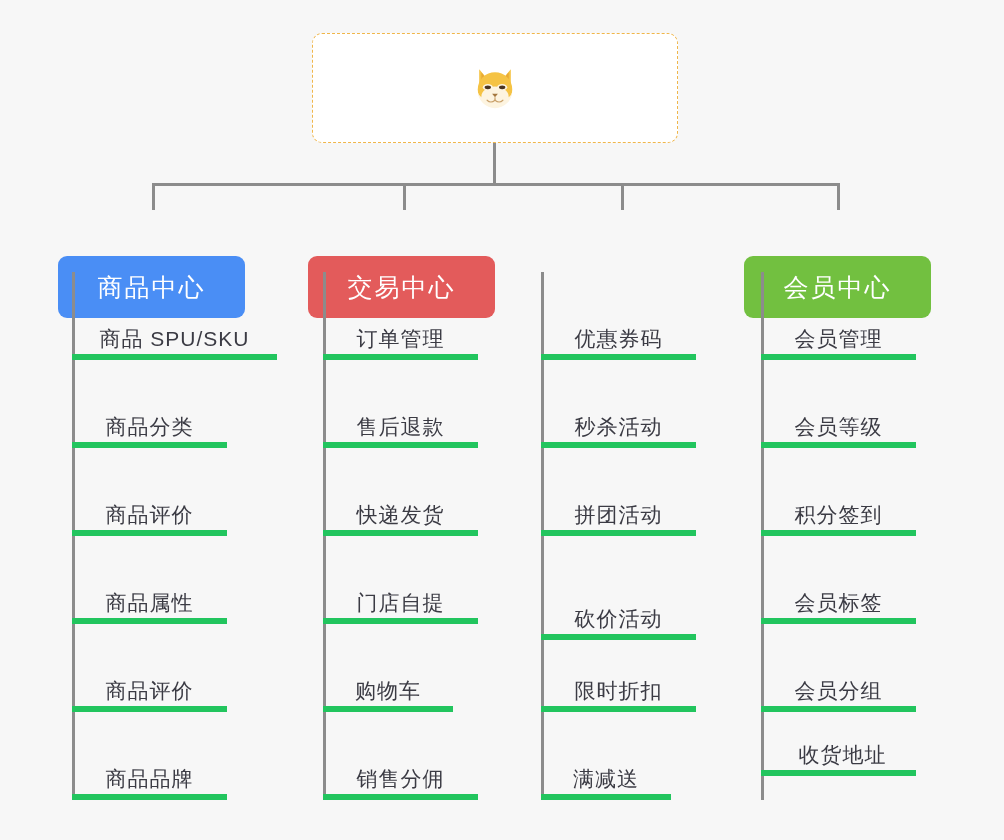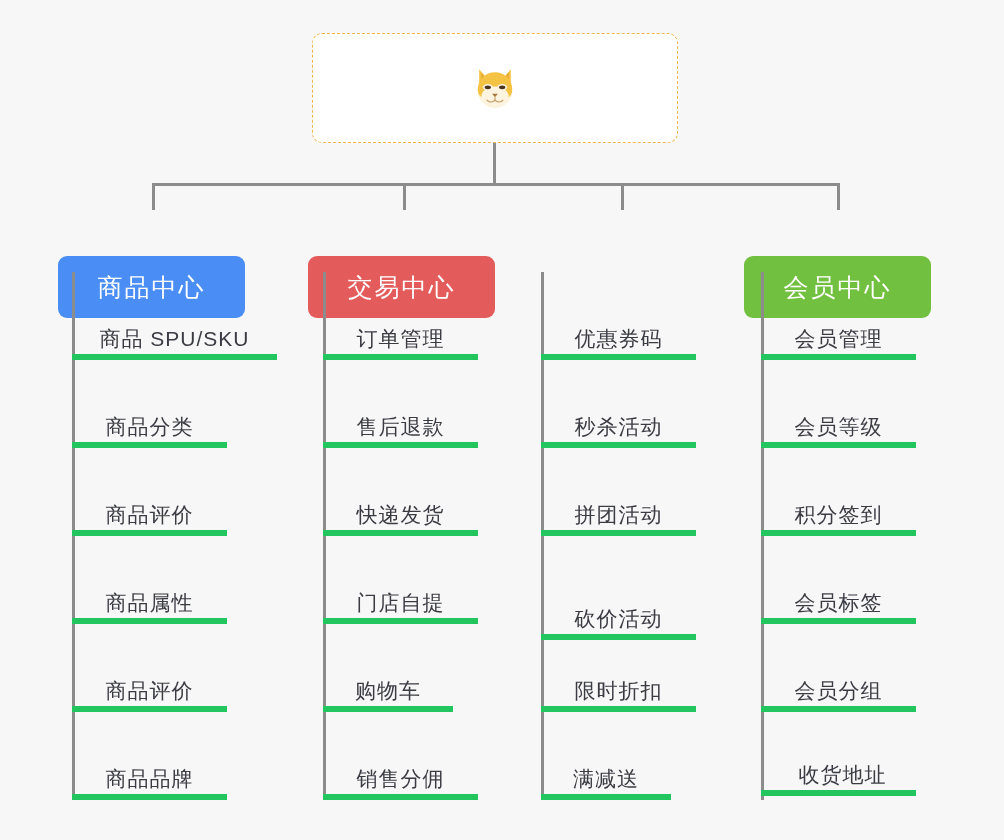--- a/index.html
+++ b/index.html
@@ -225,18 +225,18 @@
       </div>
     <div class="leaf" style="top:176px; width:155px;">
         <span class="leaf-label">积分签到</span>
       </div>
     <div class="leaf" style="top:264px; width:155px;">
         <span class="leaf-label">会员标签</span>
       </div>
     <div class="leaf" style="top:352px; width:155px;">
         <span class="leaf-label">会员分组</span>
       </div>
-    <div class="leaf" style="top:436px; width:155px;padding-left:8px;">
+    <div class="leaf" style="top:416px; width:155px;padding-left:8px;">
         <span class="leaf-label">收货地址</span>
       </div>
   </div>
 
 </div>
 
 </body></html>

